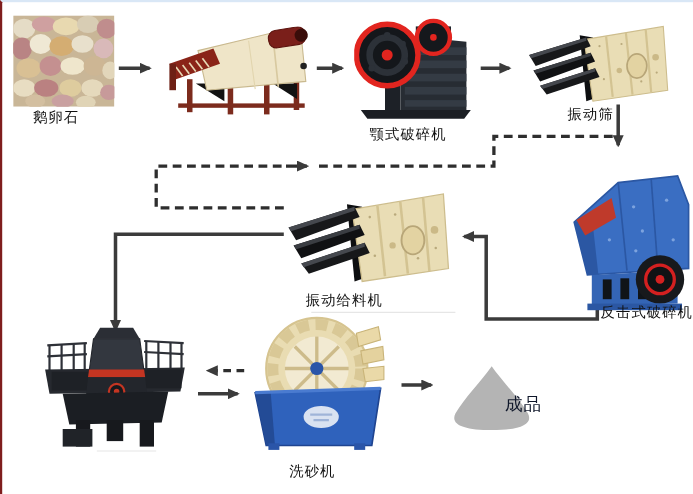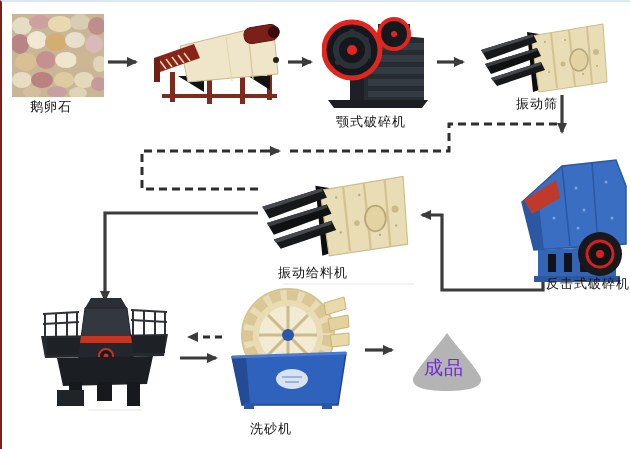--- a/index.html
+++ b/index.html
@@ -10,21 +10,21 @@
   }
   .node{position:absolute;}
   .node svg{display:block;}
   .label{
     position:absolute;transform:translateX(-50%);
     font-size:13px;color:#111;white-space:nowrap;letter-spacing:1px;
   }
   .overlay{position:absolute;left:0;top:0;pointer-events:none;}
   .pile-label{
     position:absolute;transform:translate(-50%,-50%);
-    font-size:19px;color:#6d28d9;white-space:nowrap;letter-spacing:1px;
+    font-size:16px;color:#0f172a;white-space:nowrap;letter-spacing:1px;margin-left:32px;
   }
 </style>
 </head>
 <body>
 
 <div class="canvas">
 
   <svg class="overlay" width="628" height="447" viewBox="0 0 628 447">
     <defs>
       <marker id="ah" markerWidth="11" markerHeight="10" refX="9" refY="5" orient="auto" markerUnits="userSpaceOnUse">
@@ -258,21 +258,21 @@
       <polygon points="2,70 116,66 108,118 12,118" fill="#2f62bc" stroke="#1f4490" stroke-width="1.5"></polygon>
       <polygon points="2,70 16,69 20,118 12,118" fill="#234b96"></polygon>
       <line x1="2" y1="70" x2="116" y2="66" stroke="#4a7bd0" stroke-width="3"></line>
       <ellipse cx="62" cy="92" rx="16" ry="10" fill="#e8edf5" opacity="0.92"></ellipse>
       <line x1="52" y1="90" x2="72" y2="90" stroke="#9fb4d8" stroke-width="2"></line>
       <line x1="55" y1="95" x2="69" y2="95" stroke="#9fb4d8" stroke-width="2"></line>
       <rect x="14" y="116" width="10" height="6" fill="#2a55a8"></rect>
       <rect x="92" y="116" width="10" height="6" fill="#2a55a8"></rect>
     </svg>
   </div>
-  <div class="label" style="left:269px;top:418px;">洗砂机</div>
+  <div class="label" style="left:282px;top:418px;">洗砂机</div>
 
   <div class="node" style="left:404px;top:328px;">
     <svg width="82" height="64" viewBox="0 0 82 64">
       <path d="M41,3 C50,16 66,32 74,46 C79,56 66,61 41,61 C16,61 3,56 8,46 C16,32 32,16 41,3 Z" fill="#b4b4b4"></path>
     </svg>
   </div>
   <div class="pile-label" style="left:442px;top:366px;">成品</div>
 
 </div>
 

